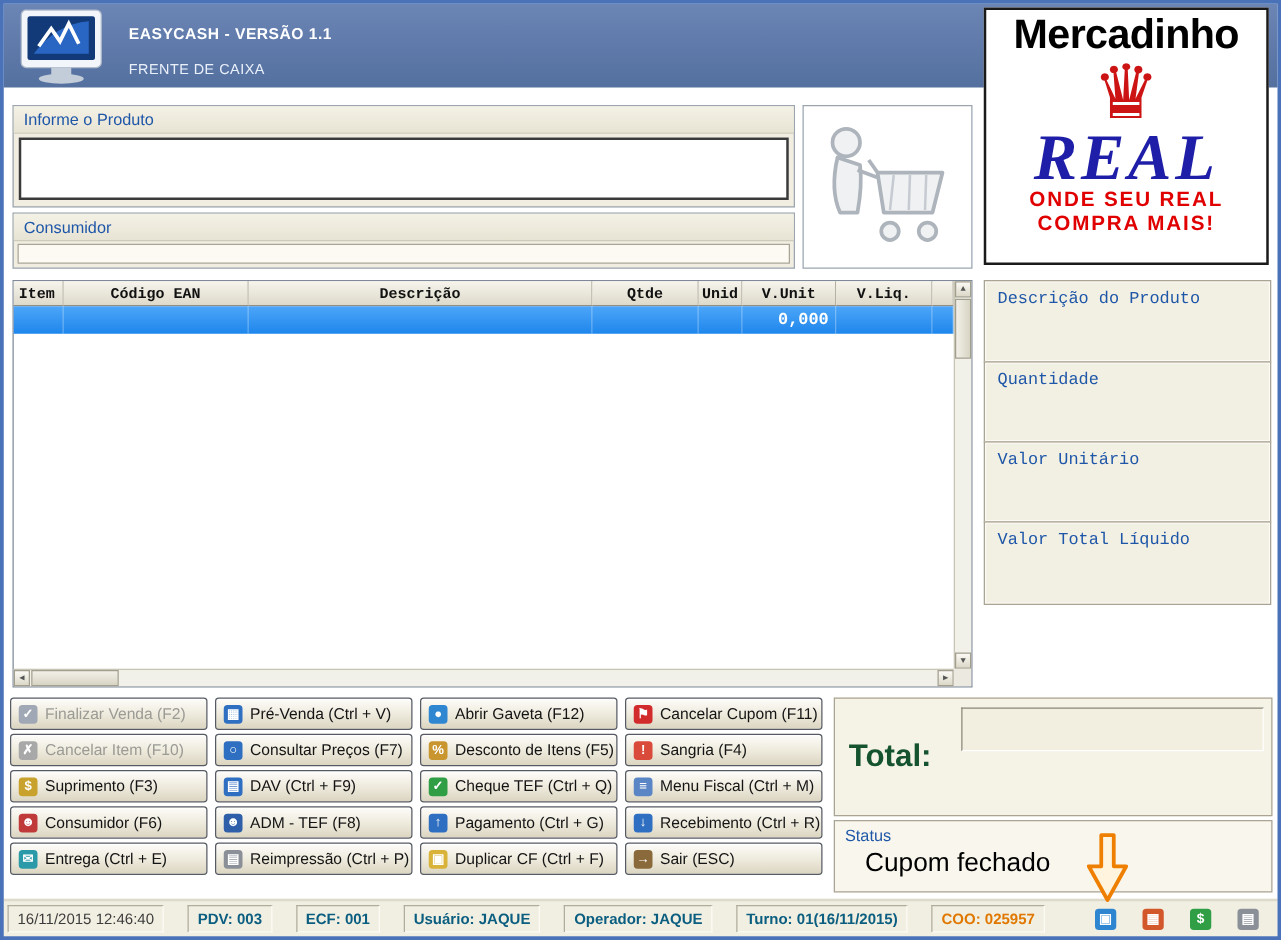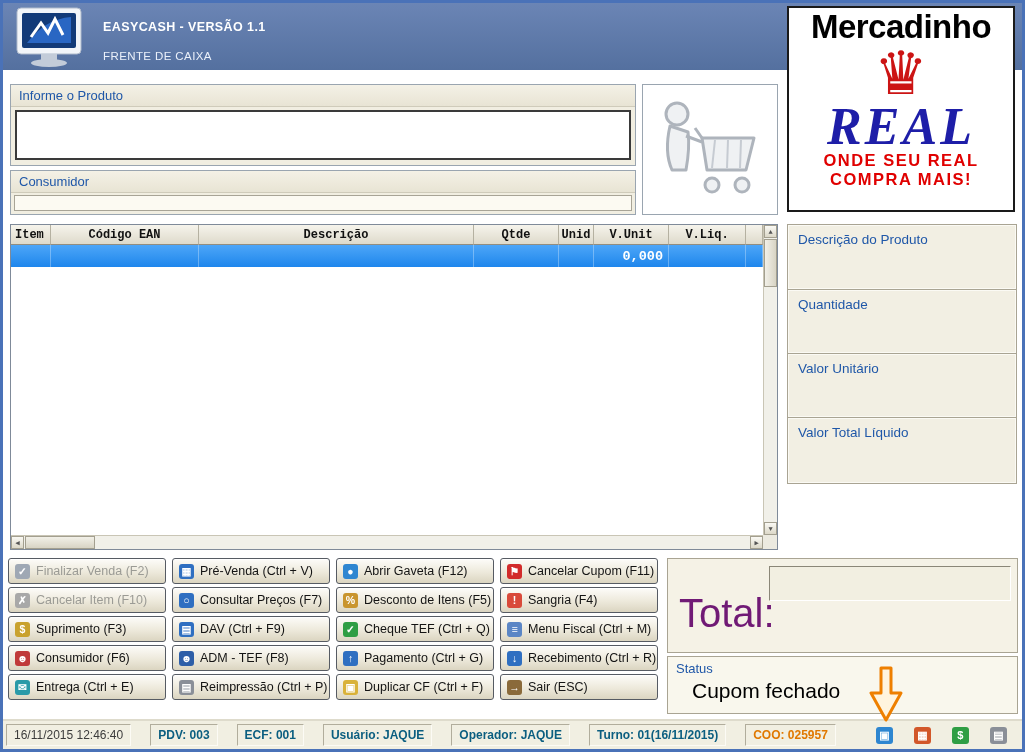--- a/index.html
+++ b/index.html
@@ -61,21 +61,21 @@
   .sb-btn.up::before{content:"▲";} .sb-btn.down::before{content:"▼";}
   .sb-btn.left::before{content:"◀";} .sb-btn.right::before{content:"▶";}
   .vscroll .up{top:0;left:0;} .vscroll .down{bottom:0;left:0;}
   .hscroll .left{left:0;top:0;} .hscroll .right{right:0;top:0;}
   .vthumb{position:absolute;left:0;top:14px;width:13px;height:48px;
           background:linear-gradient(90deg,#F2F0E8,#D8D4C4);border:1px solid #A39F8F;box-sizing:border-box;}
   .hthumb{position:absolute;top:0;left:14px;width:70px;height:13px;
           background:linear-gradient(#F2F0E8,#D8D4C4);border:1px solid #A39F8F;box-sizing:border-box;}
 
   
-  .panels{position:absolute;left:787px;top:224px;width:230px;}
+  .panels{position:absolute;left:787px;top:224px;width:230px;font-family:Liberation Mono, monospace;}
   .panel{box-sizing:border-box;background:#F2EFE3;border:1px solid #A9A493;margin-top:-1px;
          padding:7px 10px;font-size:13.5px;color:#1F57A8;
          box-shadow:inset 0 0 0 1px #FBFAF4;}
   .panel:nth-child(1){height:66px;margin-top:0;}
   .panel:nth-child(2){height:65px;}
   .panel:nth-child(3){height:65px;}
   .panel:nth-child(4){height:67px;}
   .panel:nth-child(5){height:66px;}
 
   
@@ -87,21 +87,21 @@
        font-size:12.5px;color:#141414;box-shadow:inset 0 1px 0 #FFF;white-space:nowrap;overflow:hidden;}
   .btn.disabled{color:#9B9B95;}
   .ic{flex:0 0 15px;width:15px;height:15px;border-radius:3px;color:#FFF;font-size:10.5px;
       line-height:15px;text-align:center;font-weight:bold;}
 
   
   .total-box{position:absolute;left:667px;top:558px;width:351px;height:95px;background:#F5F2E6;
              border:1px solid #A9A493;box-sizing:border-box;}
   .total-field{position:absolute;right:6px;top:7px;width:242px;height:35px;background:#F2EFE1;
                border:1px solid;border-color:#8B8778 #FFFFFF #FFFFFF #8B8778;box-sizing:border-box;}
-  .total-label{position:absolute;left:11px;top:32px;font-size:40px;font-weight:normal;color:#701a75;}
+  .total-label{position:absolute;left:11px;top:32px;font-size:25px;font-weight:bold;color:#14532d;}
   .status-boxx{position:absolute;left:667px;top:656px;width:351px;height:58px;background:#F9F7ED;
                border:1px solid #A9A493;box-sizing:border-box;}
   .status-label{position:absolute;left:8px;top:4px;font-size:13px;color:#1F57A8;}
   .status-value{position:absolute;left:24px;top:22px;font-size:21px;color:#000;}
   .arrow{position:absolute;left:869px;top:666px;z-index:42;}
 
   
   .statusbar{position:absolute;left:3px;right:3px;bottom:3px;height:30px;background:#F1EFE2;
              border-top:2px solid #DEDBCC;display:flex;align-items:center;padding:0 3px;gap:19px;
              font-size:12px;box-sizing:border-box;z-index:10;}

